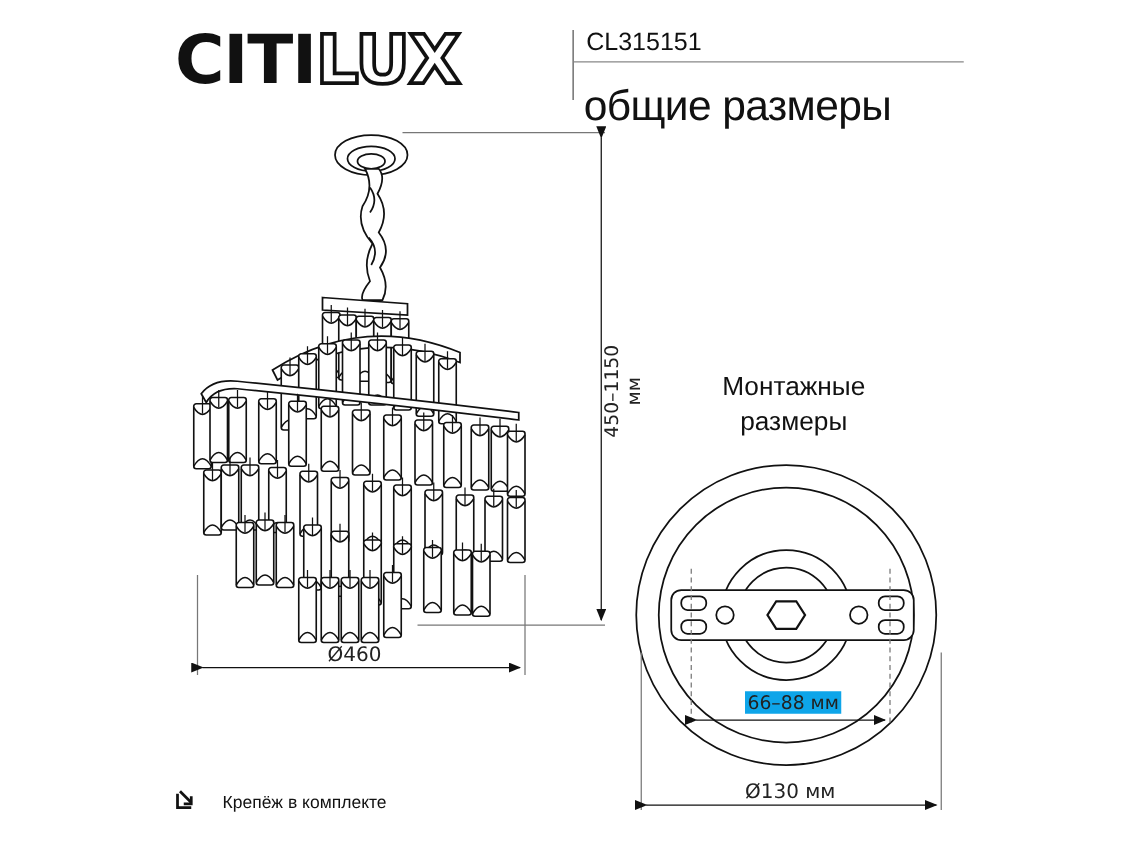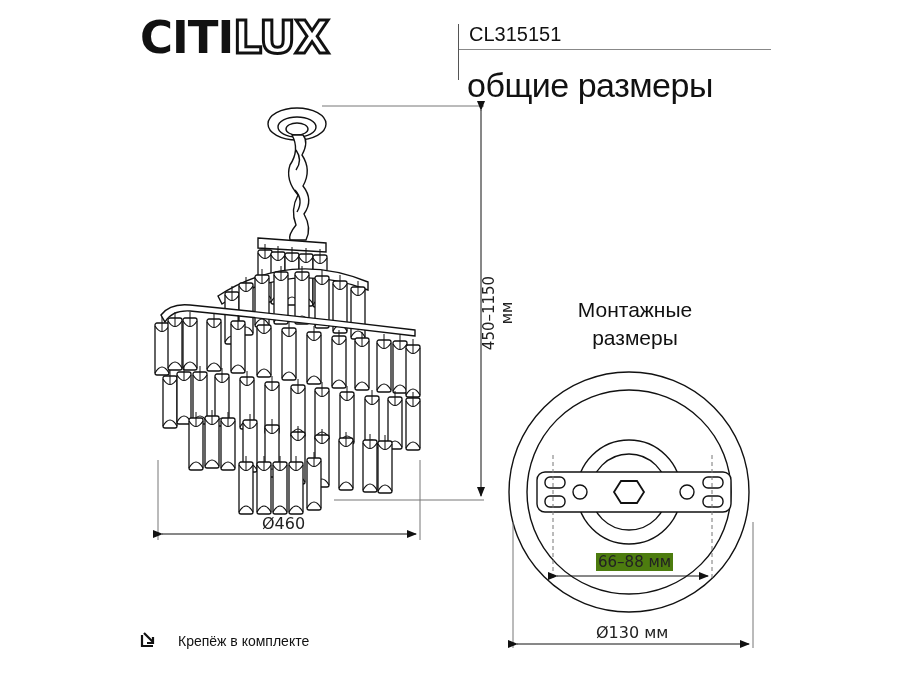--- a/index.html
+++ b/index.html
@@ -1,18 +1,18 @@
 <!DOCTYPE html>
 <html><head>
 <meta charset="utf-8">
 <style>
   html,body{margin:0;padding:0;background:#fff;}
   body{width:900px;height:675px;position:relative;overflow:hidden;font-family:"Liberation Sans",sans-serif;color:#111;}
   .abs{position:absolute;}
-  .logo{left:140px;top:8px;font-family:"DejaVu Sans",sans-serif;font-weight:bold;font-size:45px;letter-spacing:-1px;line-height:60px;}
+  .logo{left:140px;top:18px;font-family:"DejaVu Sans",sans-serif;font-weight:bold;font-size:54px;letter-spacing:-1px;line-height:60px;}
   .logo .solid{color:#111;}
   .logo .outline{color:#fff;-webkit-text-stroke:3px #111;}
   .vsep{left:458px;top:24px;width:1px;height:56px;background:#555;}
   .hsep{left:459px;top:49px;width:312px;height:1px;background:#888;}
   .model{left:469px;top:22px;font-size:20px;line-height:24px;}
   .subtitle{left:467px;top:50px;font-size:34px;line-height:38px;letter-spacing:-0.5px;margin-top:16px;}
   .mount-title{left:555px;top:296px;width:160px;text-align:center;font-size:21px;line-height:28px;}
   .dim{font-family:"DejaVu Sans",sans-serif;font-size:15px;color:#222;}
   .footer{left:140px;top:630px;display:flex;align-items:center;gap:20px;font-size:14px;}
   svg{position:absolute;left:0;top:0;}
@@ -150,21 +150,21 @@
   </g>
 </svg>
 
 <div class="abs dim" style="left:458px;top:295px;transform:rotate(-90deg);transform-origin:center;width:80px;text-align:center;">450–1150 мм</div>
 <div class="abs dim" style="left:262px;top:514px;font-size:16px;">Ø460</div>
 
 <div class="abs mount-title">
   <div>Монтажные</div>
   <div>размеры</div>
 </div>
-<div class="abs dim" style="left:596px;top:553px;background:#4d7c0f;padding:0 2px;">66–88 мм</div>
+<div class="abs dim" style="left:596px;top:553px;background:#0ea5e9;padding:0 2px;">66–88 мм</div>
 <div class="abs dim" style="left:596px;top:623px;font-size:16px;">Ø130 мм</div>
 
 <div class="abs footer">
   <span>
     <svg width="18" height="18" viewBox="0 0 18 18" style="position:static">
       <path d="M2,5 L2,16 L13,16" fill="none" stroke="#111" stroke-width="2.2"></path>
       <path d="M5,2 L16,2 L16,13" fill="none" stroke="#111" stroke-width="2.2" opacity="0"></path>
       <line x1="4" y1="3" x2="13" y2="12" stroke="#111" stroke-width="2.2"></line>
       <path d="M7,13 L13,13 L13,7" fill="none" stroke="#111" stroke-width="2.2"></path>
     </svg>

